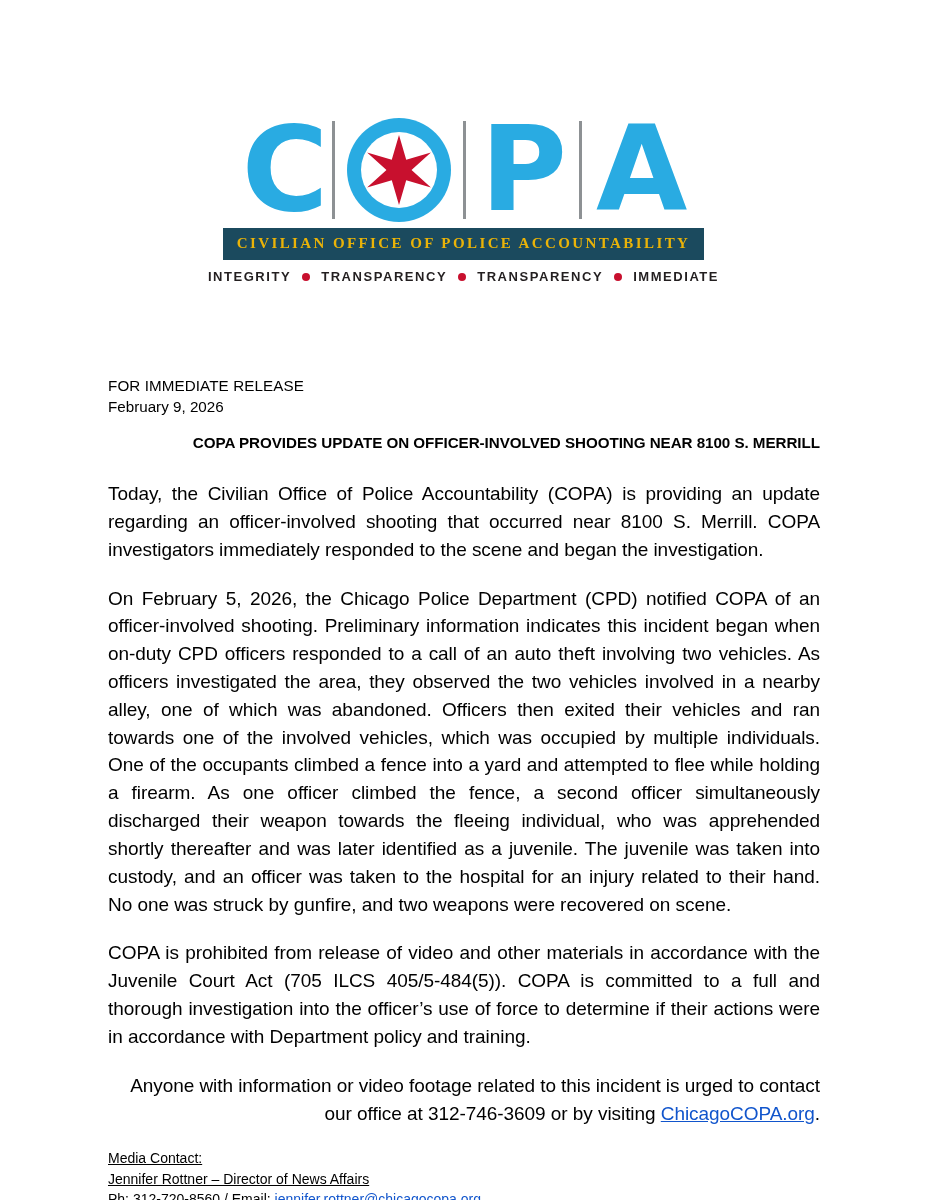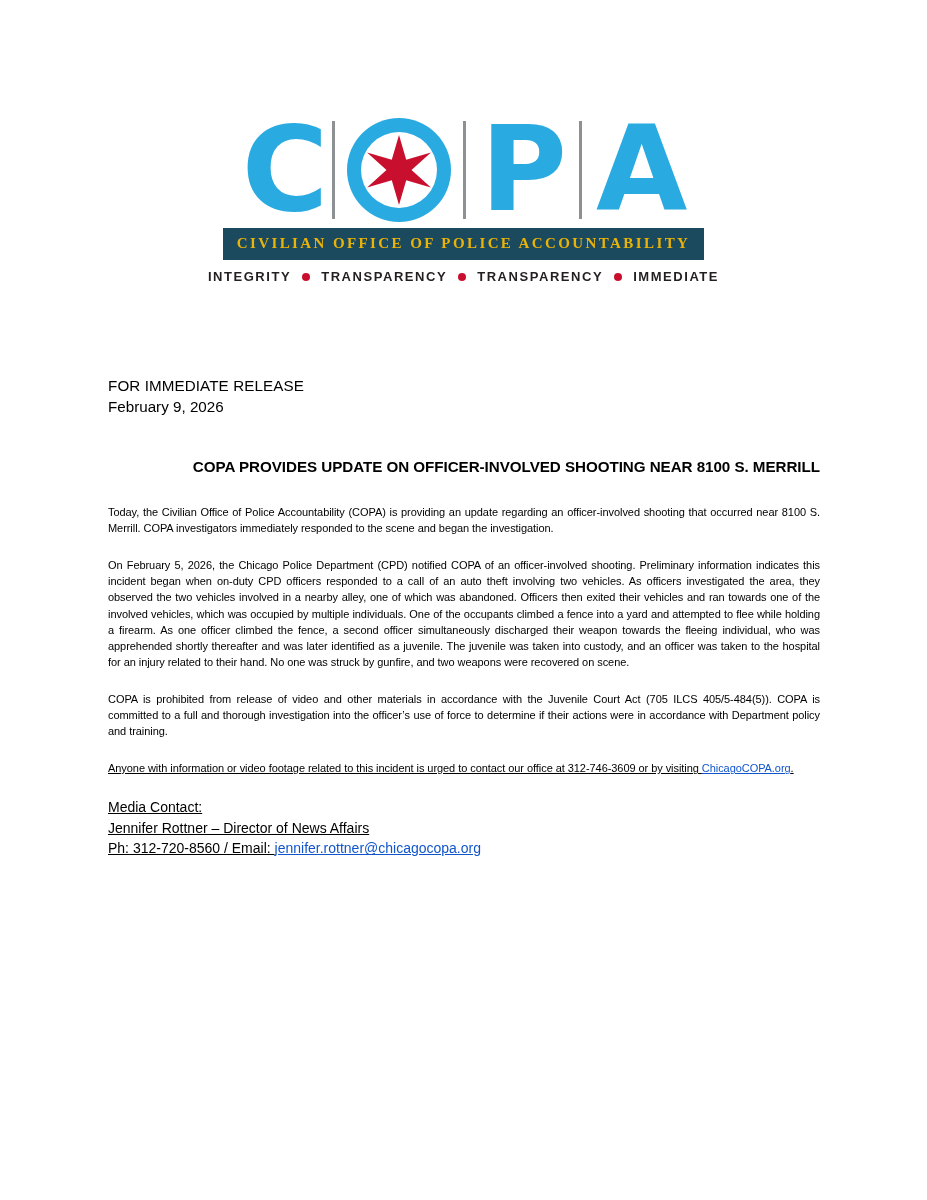--- a/index.html
+++ b/index.html
@@ -124,41 +124,40 @@
   }
   .release-label {
     font-weight: 400;
     font-size: 15.2px;
     line-height: 1.36;
     letter-spacing: 0.1px;
   }
   .release-date {
     font-size: 15.2px;
     line-height: 1.36;
-    margin-bottom: 40px;
+    margin-bottom: 16px;
   }
   .headline {
     font-weight: 700;
     font-size: 15.2px;
     text-align: right;
     margin: 0 0 26px 0;
     line-height: 1.36;
     letter-spacing: -0.05px;
   }
   p.body-par {
-    font-size: 11px;
+    font-size: 19px;
     line-height: 1.465;
     text-align: justify;
     text-justify: inter-word;
     margin: 0 0 21px 0;
     letter-spacing: -0.06px;
   }
   p.body-par.last-left {
-    text-align: left;
-    text-decoration: underline;
+    text-align: right;
   }
   .contact-block {
     font-size: 14px;
     line-height: 1.465;
     margin-top: 8px;
     text-decoration: underline;
   }
   a.doclink {
     color: #1155cc;
     text-decoration: underline;

